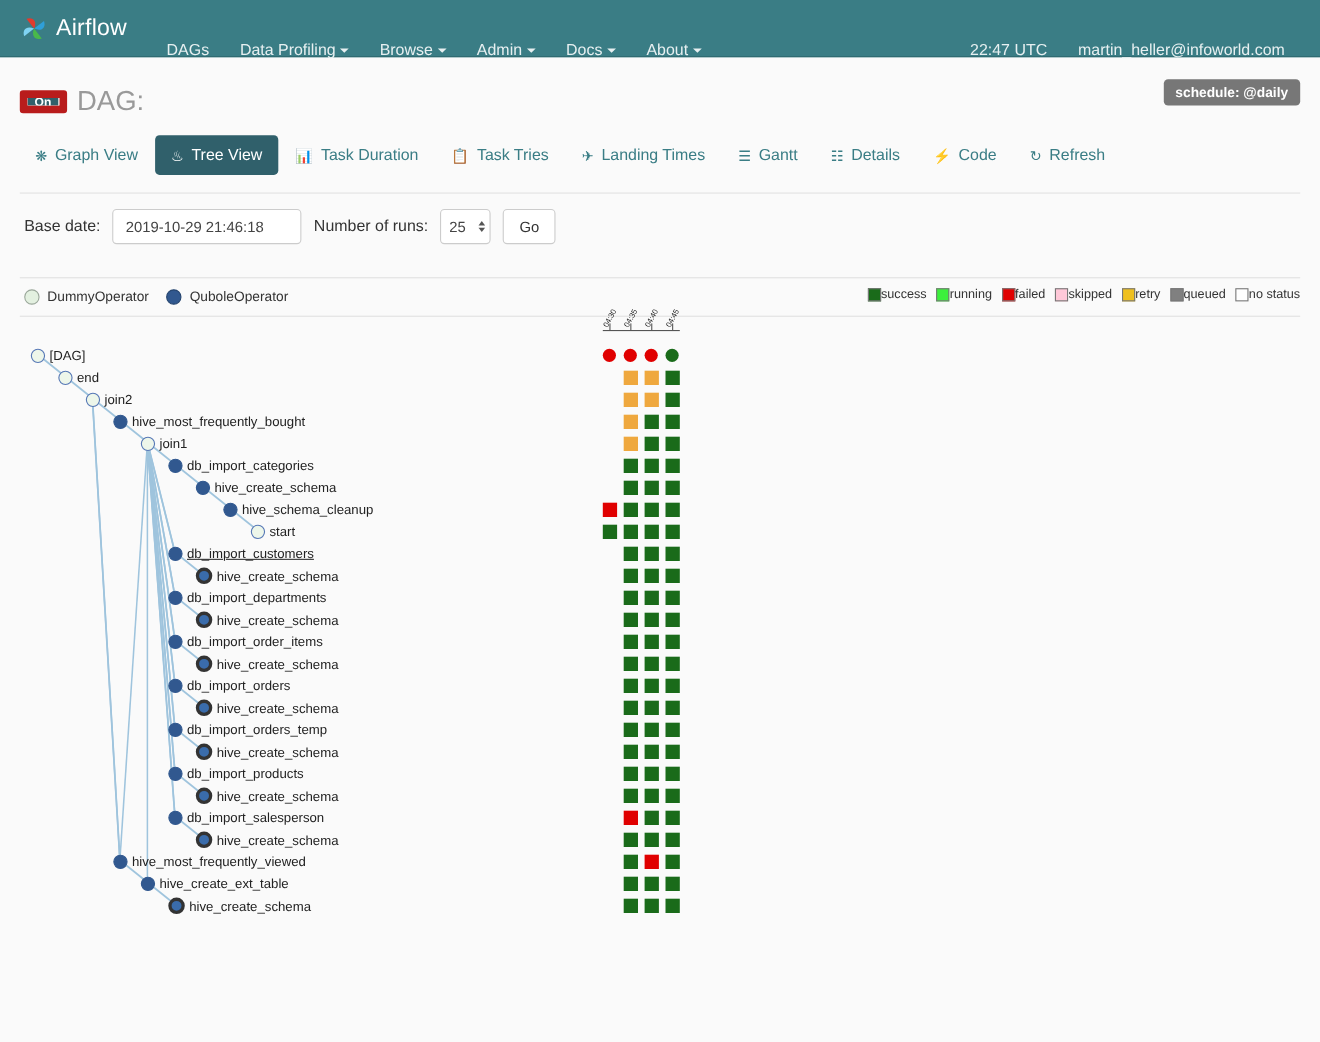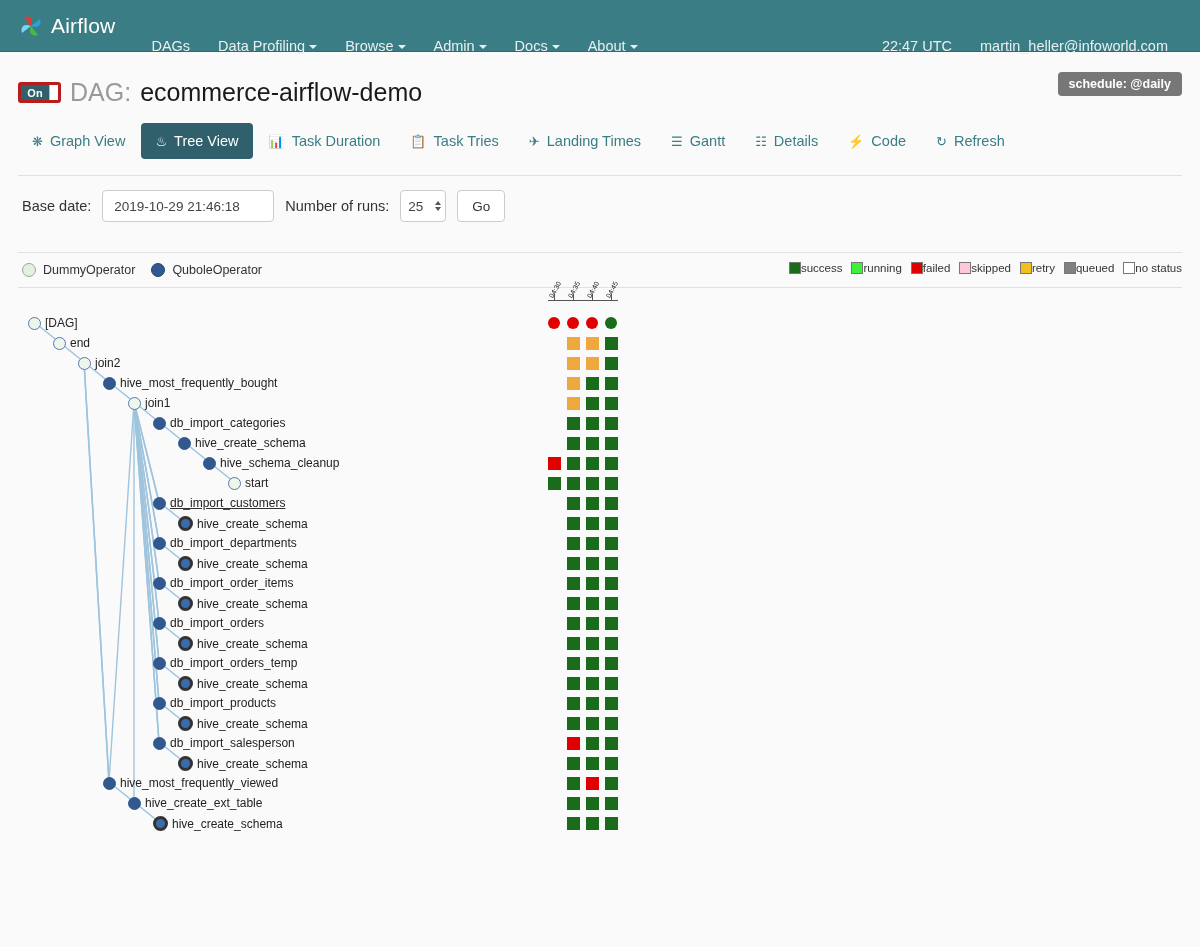--- a/index.html
+++ b/index.html
@@ -45,21 +45,21 @@
   .page { padding: 0 18px; position: relative; }
 
   .title-row {
     display: flex; align-items: center; gap: 9px;
     padding-top: 26px;
   }
   .toggle {
     display: inline-flex; align-items: stretch;
     height: 21px; width: 43px;
     border-radius: 3px; overflow: hidden;
-    border: 3px solid #b91c1c;
+    border: 7px solid #b91c1c;
     background: #fff;
     cursor: pointer;
   }
   .toggle-on {
     background: #30606b; color: #fff;
     font-size: 11px; font-weight: bold;
     display: flex; align-items: center; justify-content: center;
     width: 28px;
   }
   .toggle-knob { flex: 1; background: #fff; border-left: 1px solid #bbb; }
@@ -203,21 +203,20 @@
 <div class="page">
 
   <div class="schedule-badge">schedule: @daily</div>
 
   <div class="title-row">
     <div class="toggle">
       <div class="toggle-on">On</div>
       <div class="toggle-knob"></div>
     </div>
     <span class="dag-label">DAG:</span>
-    <span class="dag-name">ecommerce-airflow-demo</span>
   </div>
 
   <div class="tabs">
     <div class="tab">
       <span class="tab-icon">❋</span>
       <span>Graph View</span>
     </div>
     <div class="tab active">
       <span class="tab-icon">♨</span>
       <span>Tree View</span>

